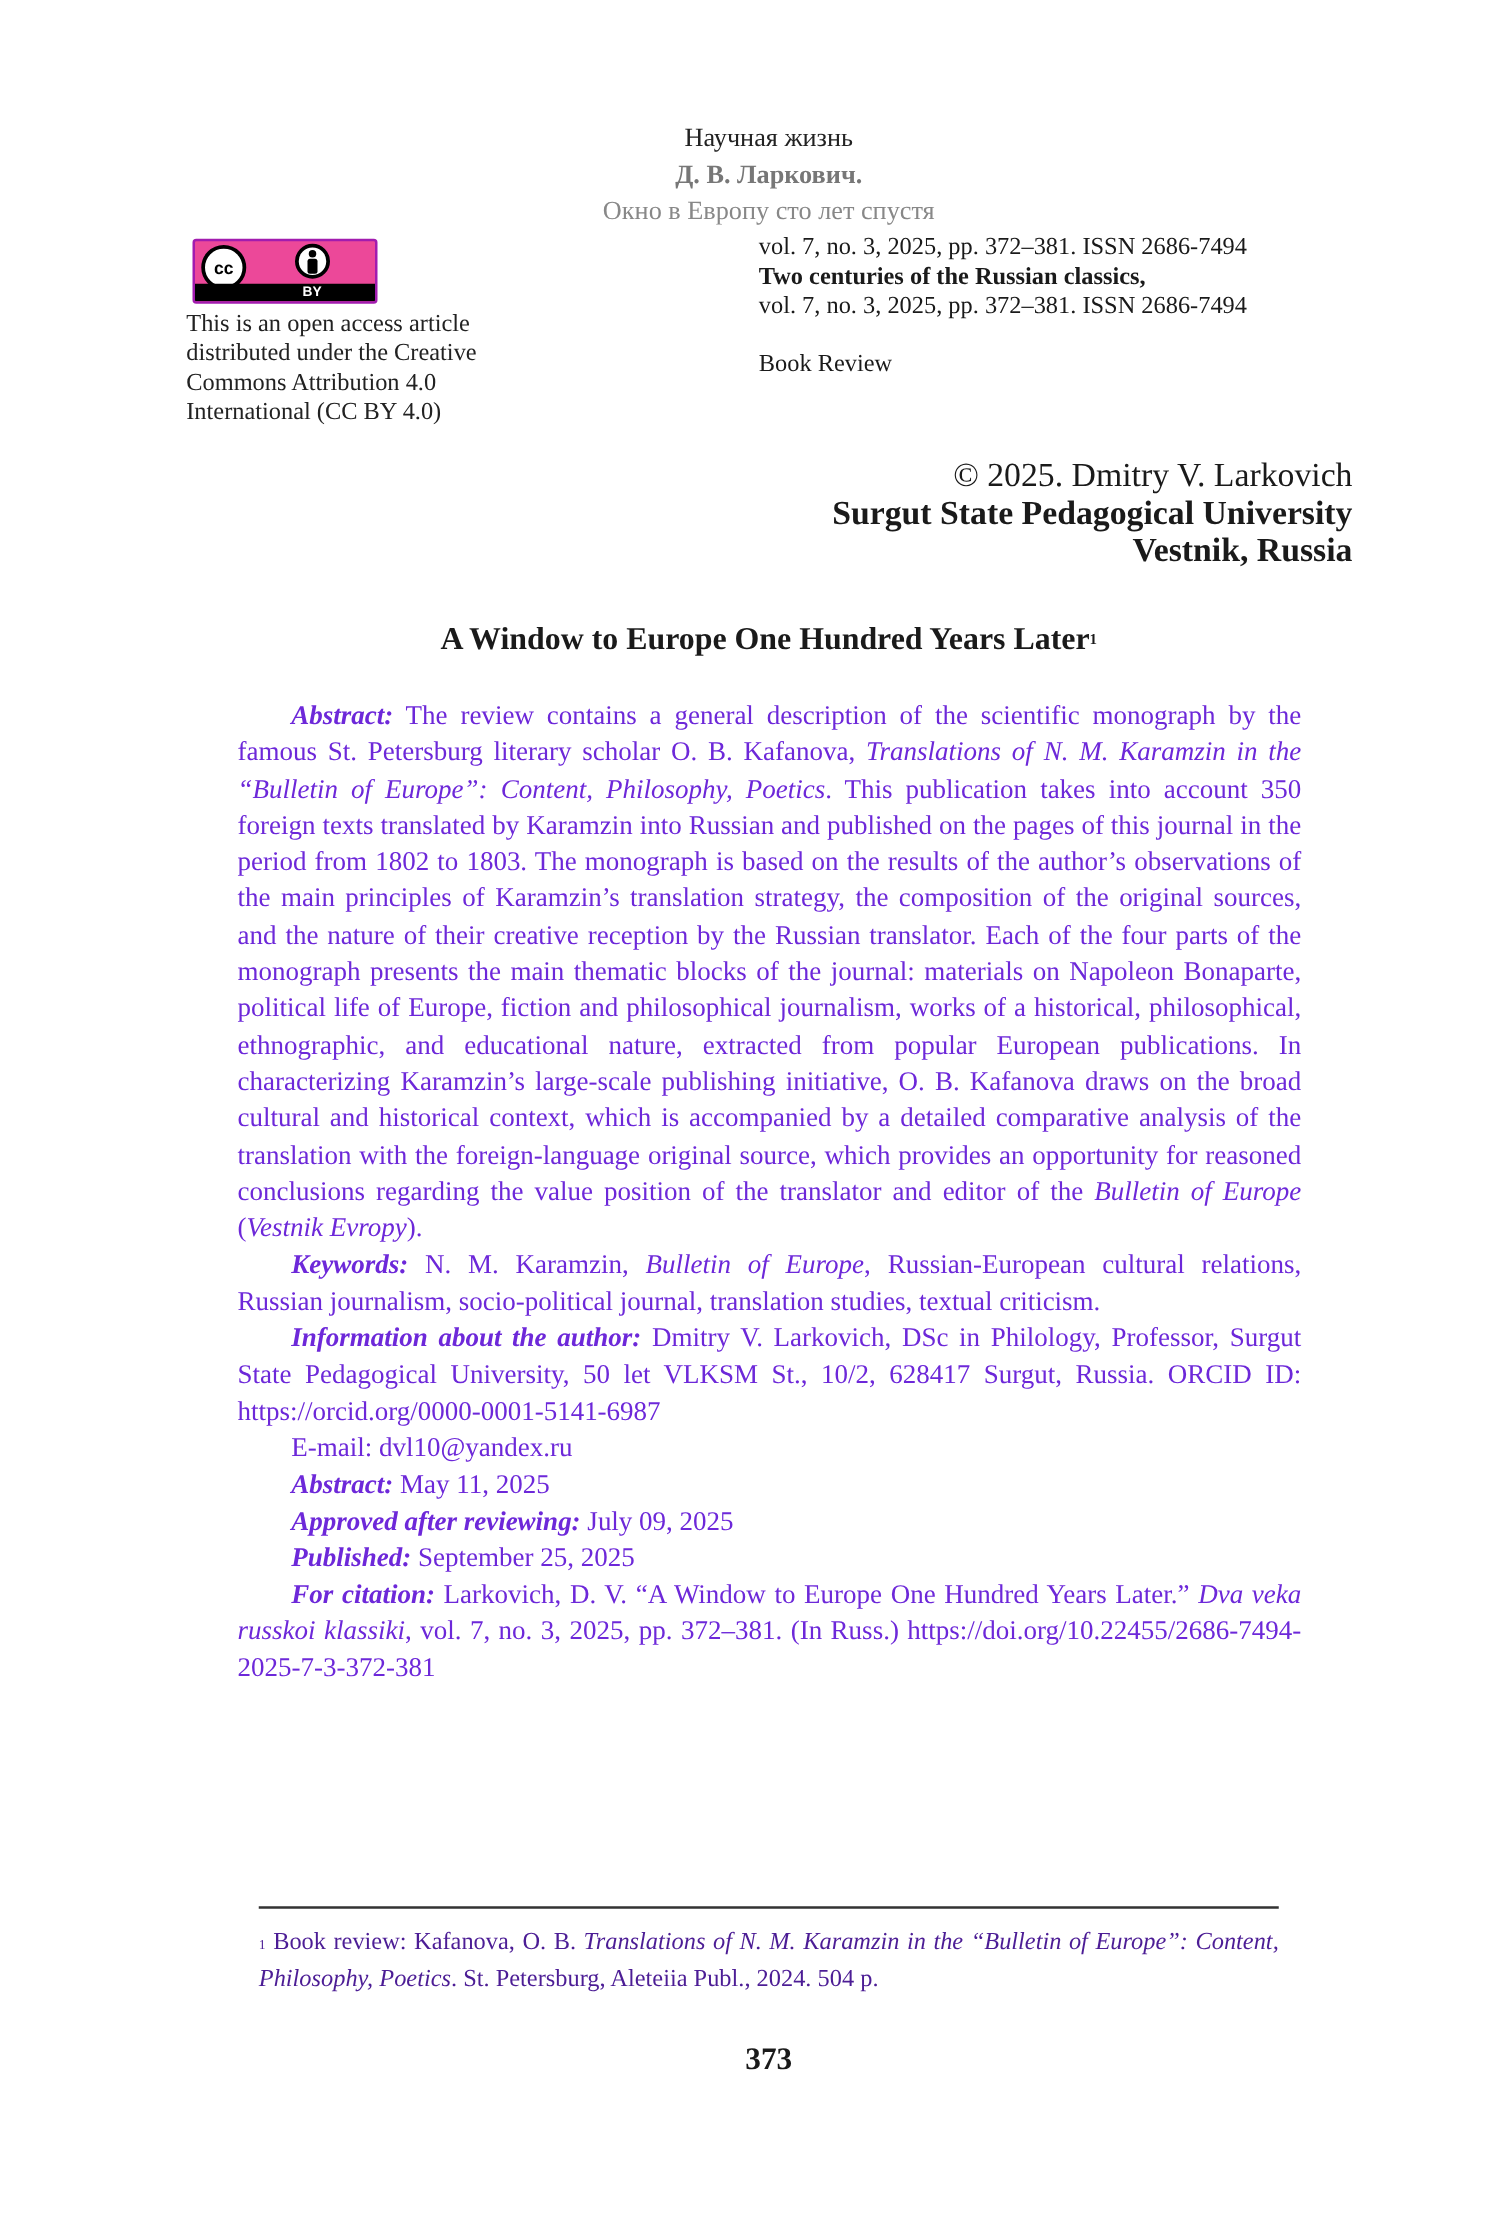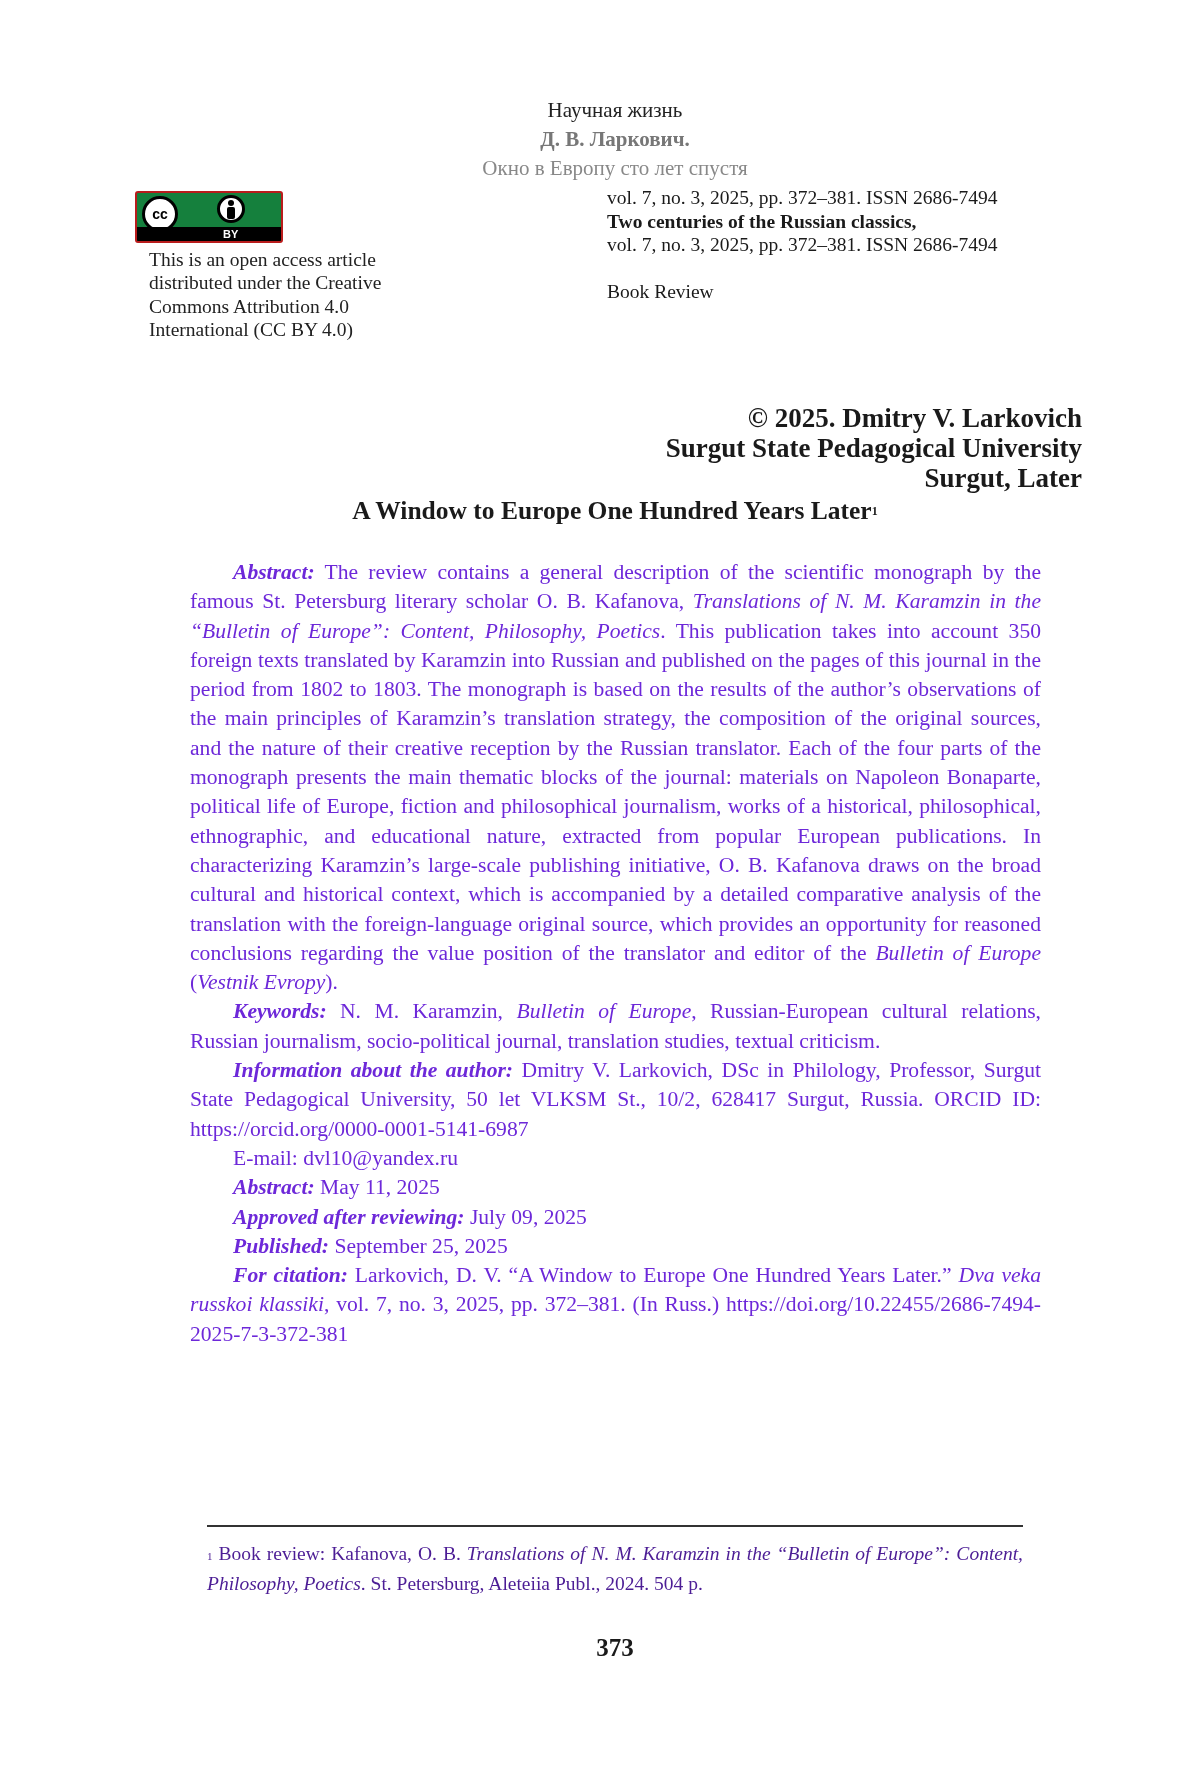--- a/index.html
+++ b/index.html
@@ -4,41 +4,41 @@
 <style>
   html, body { margin: 0; padding: 0; background: #ffffff; }
   body { width: 1200px; height: 1780px; position: relative; overflow: hidden;
          font-family: "Liberation Serif", "DejaVu Serif", serif; color: #1a1a1a; }
   .abs { position: absolute; }
   .running-head { left: 0; width: 1230px; top: 96px; text-align: center; font-size: 21px; line-height: 29px; }
   .running-head .rh1 { color: #222; }
   .running-head .rh2 { color: #777; font-weight: bold; }
   .running-head .rh3 { color: #888; }
 
-  .cc-badge { left: 135px; top: 191px; width: 148px; height: 52px; background: #15803d;
-              border: 2px solid #b91c1c; border-radius: 3px; box-sizing: border-box; overflow: hidden; }
+  .cc-badge { left: 154px; top: 191px; width: 148px; height: 52px; background: #ec4899;
+              border: 2px solid #a21caf; border-radius: 3px; box-sizing: border-box; overflow: hidden; }
   .cc-badge .cc-strip { position: absolute; left: 0; right: 0; bottom: 0; height: 14px; background: #000; }
   .cc-badge .by-text { position: absolute; left: 86px; bottom: 0px; color: #fff; font-family: "Liberation Sans", sans-serif;
                        font-weight: bold; font-size: 11px; line-height: 14px; text-align: right; }
   .cc-badge .cc-circle { position: absolute; left: 5px; top: 3px; width: 36px; height: 36px; border-radius: 50%;
                          background: #fff; border: 3px solid #000; box-sizing: border-box; text-align: center;
                          font-family: "Liberation Sans", sans-serif; font-weight: bold; font-size: 14px; line-height: 30px; color: #000; }
   .cc-badge .by-circle { position: absolute; left: 80px; top: 2px; width: 28px; height: 28px; border-radius: 50%;
                          background: #fff; border: 3px solid #000; box-sizing: border-box; }
   .cc-badge .by-circle .head { position: absolute; left: 8px; top: 2px; width: 6px; height: 6px; background: #000; border-radius: 50%; }
   .cc-badge .by-circle .torso { position: absolute; left: 7px; top: 9px; width: 8px; height: 12px; background: #000; border-radius: 2px; }
 
   .license-text { left: 149px; top: 248px; width: 280px; font-size: 19.5px; line-height: 23.3px; color: #222; }
 
   .journal-block { left: 607px; top: 186px; width: 480px; font-size: 19.5px; line-height: 23.5px; color: #1a1a1a; }
   .journal-block .jb-bold { font-weight: bold; }
   .journal-block .section-type { margin-top: 23px; }
 
   .author-block { right: 118px; top: 364px; text-align: right; }
-  .author-block .author-name { font-size: 27px; font-weight: bold; line-height: 32px; margin-top: 38px; }
+  .author-block .author-name { font-size: 27px; font-weight: normal; line-height: 32px; }
   .author-block .affil { font-size: 27px; line-height: 29.5px; font-weight: bold; }
 
   .article-title { left: 0; width: 1230px; top: 495px; text-align: center; font-size: 25.5px; font-weight: bold; line-height: 32px; }
   .article-title sup { font-size: 12px; vertical-align: top; position: relative; top: 0px; }
 
   .body-text { left: 190px; top: 558px; width: 851px; font-size: 21.6px; line-height: 29.3px; text-align: justify; color: #6d28d9; }
   .body-text p { margin: 0; text-indent: 43px; }
   .body-text .lbl { font-weight: bold; font-style: italic; }
 
   .footnote-rule { left: 207px; top: 1525px; width: 816px; height: 2px; background: #333; }
@@ -76,21 +76,21 @@
 <div class="abs journal-block">
   <div>vol. 7, no. 3, 2025, pp. 372–381. ISSN 2686-7494</div>
   <div class="jb-bold">Two centuries of the Russian classics,</div>
   <div>vol. 7, no. 3, 2025, pp. 372–381. ISSN 2686-7494</div>
   <div class="section-type">Book Review</div>
 </div>
 
 <div class="abs author-block">
   <div class="author-name">© 2025. Dmitry V. Larkovich</div>
   <div class="affil">Surgut State Pedagogical University</div>
-  <div class="affil">Surgut, Later</div>
+  <div class="affil">Vestnik, Russia</div>
 </div>
 
 <div class="abs article-title">
   <span>A Window to Europe One Hundred Years Later</span><sup>1</sup>
 </div>
 
 <div class="abs body-text">
   <p>
     <span class="lbl">Abstract:</span><span> The review contains a general description of the scientific monograph by the famous St. Petersburg literary scholar O. B. Kafanova, </span><i>Translations of N. M. Karamzin in the “Bulletin of Europe”: Content, Philosophy, Poetics</i><span>. This publication takes into account 350 foreign texts translated by Karamzin into Russian and published on the pages of this journal in the period from 1802 to 1803. The monograph is based on the results of the author’s observations of the main principles of Karamzin’s translation strategy, the composition of the original sources, and the nature of their creative reception by the Russian translator. Each of the four parts of the monograph presents the main thematic blocks of the journal: materials on Napoleon Bonaparte, political life of Europe, fiction and philosophical journalism, works of a historical, philosophical, ethnographic, and educational nature, extracted from popular European publications. In characterizing Karamzin’s large-scale publishing initiative, O. B. Kafanova draws on the broad cultural and historical context, which is accompanied by a detailed comparative analysis of the translation with the foreign-language original source, which provides an opportunity for reasoned conclusions regarding the value position of the translator and editor of the </span><i>Bulletin of Europe</i><span> (</span><i>Vestnik Evropy</i><span>).</span>
   </p>

